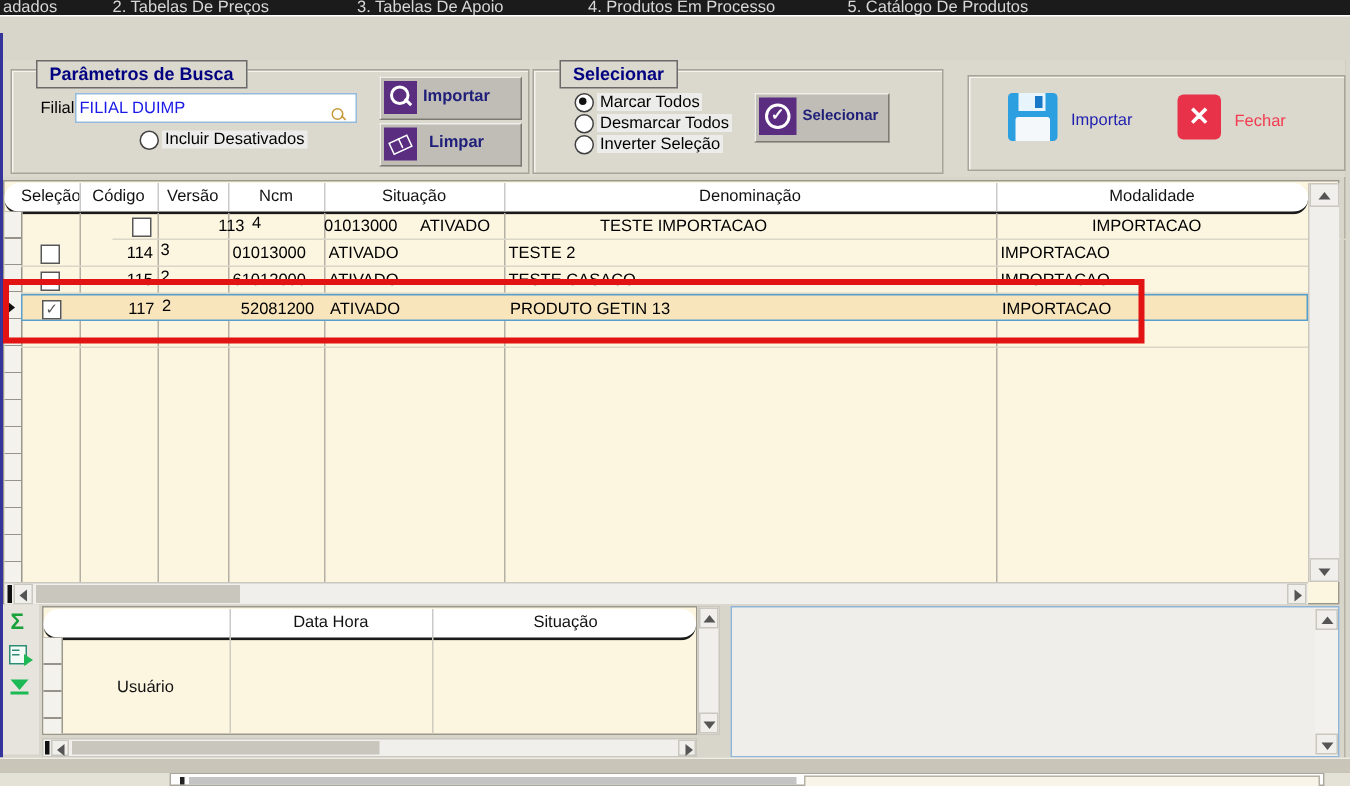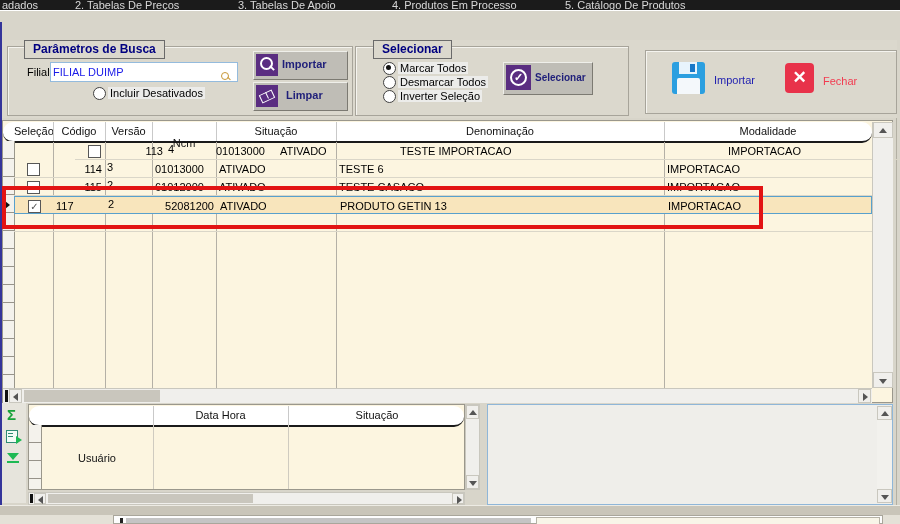--- a/index.html
+++ b/index.html
@@ -176,21 +176,21 @@
     </div>
   </div>
 
   <div class="maingrid" id="maingrid">
     <div class="grid-header" id="mg-header" style="width:869px;">
         <div class="hdr-cell" style="left: 11px; width: 39px;">Seleção</div>
         <div class="hdr-cell" style="left: 50px; width: 52px;">Código</div>
         <div class="hdr-sep" style="left: 50px; top: 0px;"></div>
         <div class="hdr-cell" style="left: 102px; width: 47px;">Versão</div>
         <div class="hdr-sep" style="left: 102px; top: 0px;"></div>
-        <div class="hdr-cell" style="left: 149px; width: 64px; margin-top: 12px;">Ncm</div>
+        <div class="hdr-cell" style="left: 149px; width: 64px;">Ncm</div>
         <div class="hdr-sep" style="left: 149px; top: 0px;"></div>
         <div class="hdr-cell" style="left: 213px; width: 120px;">Situação</div>
         <div class="hdr-sep" style="left: 213px; top: 0px;"></div>
         <div class="hdr-cell" style="left: 333px; width: 328px;">Denominação</div>
         <div class="hdr-sep" style="left: 333px; top: 0px;"></div>
         <div class="hdr-cell" style="left: 661px; width: 208px;">Modalidade</div>
         <div class="hdr-sep" style="left: 661px; top: 0px;"></div>
       </div>
     <div class="gutter" style="top:20px;height:247px;"></div>
     <div id="mg-body">
@@ -208,37 +208,37 @@
           <div class="cell" style="left: 205px; width: 114px; text-align: left;">ATIVADO</div>
           <div class="cell" style="left: 325px; width: 322px; text-align: left;">TESTE IMPORTACAO</div>
           <div class="cell" style="left: 653px; width: 200px; text-align: left;">IMPORTACAO</div>
         </div>
         <div class="grid-row" style="left: 11px; top: 39px; width: 858px; height: 18px; border-bottom: 1px solid rgb(218, 214, 200);">
           <div class="gcheck" style="left: 13px; top: 3px;"></div>
           <div class="cell" style="left: 41px; width: 47px; text-align: right;">114</div>
           <div class="cell" style="left: 93px; width: 42px; text-align: left; top: 1px;">3</div>
           <div class="cell" style="left: 141px; width: 58px; text-align: left;">01013000</div>
           <div class="cell" style="left: 205px; width: 114px; text-align: left;">ATIVADO</div>
-          <div class="cell" style="left: 325px; width: 322px; text-align: left;">TESTE 6</div>
+          <div class="cell" style="left: 325px; width: 322px; text-align: left;">TESTE 2</div>
           <div class="cell" style="left: 653px; width: 200px; text-align: left;">IMPORTACAO</div>
         </div>
         <div class="grid-row" style="left: 11px; top: 57px; width: 858px; height: 18px; border-bottom: 1px solid rgb(218, 214, 200);">
           <div class="gcheck" style="left: 13px; top: 3px;"></div>
           <div class="cell" style="left: 41px; width: 47px; text-align: right;">115</div>
           <div class="cell" style="left: 93px; width: 42px; text-align: left; top: 1px;">2</div>
           <div class="cell" style="left: 141px; width: 58px; text-align: left;">61012000</div>
           <div class="cell" style="left: 205px; width: 114px; text-align: left;">ATIVADO</div>
           <div class="cell" style="left: 325px; width: 322px; text-align: left;">TESTE CASACO</div>
           <div class="cell" style="left: 653px; width: 200px; text-align: left;">IMPORTACAO</div>
         </div>
         <div class="grid-row" style="left: 11px; top: 75px; width: 858px; height: 18px; background: rgb(248, 229, 188); border: 1px solid rgb(88, 160, 204); z-index: 10;">
           <div class="gcheck" style="left: 13px; top: 3px;">✓</div>
-          <div class="cell" style="left: 41px; width: 47px; text-align: left;">117</div>
+          <div class="cell" style="left: 41px; width: 47px; text-align: right;">117</div>
           <div class="cell" style="left: 93px; width: 42px; text-align: left; top: 1px;">2</div>
-          <div class="cell" style="left: 141px; width: 58px; text-align: right;">52081200</div>
+          <div class="cell" style="left: 141px; width: 58px; text-align: center;">52081200</div>
           <div class="cell" style="left: 205px; width: 114px; text-align: left;">ATIVADO</div>
           <div class="cell" style="left: 325px; width: 322px; text-align: left;">PRODUTO GETIN 13</div>
           <div class="cell" style="left: 653px; width: 200px; text-align: left;">IMPORTACAO</div>
         </div>
         <div class="grid-row" style="left: 11px; top: 94px; width: 858px; height: 17px; border-bottom: 1px solid rgb(218, 214, 200);"></div>
       </div>
     <div class="row-indicator" style="left:2px;top:80px;z-index:20;"></div>
 
     <div class="sb" style="left:869px;top:1px;width:20px;height:266px;border-left:1px solid #C9C7BE;">
       <div class="sb-btn" style="left:0;top:0;width:20px;height:16px;">

